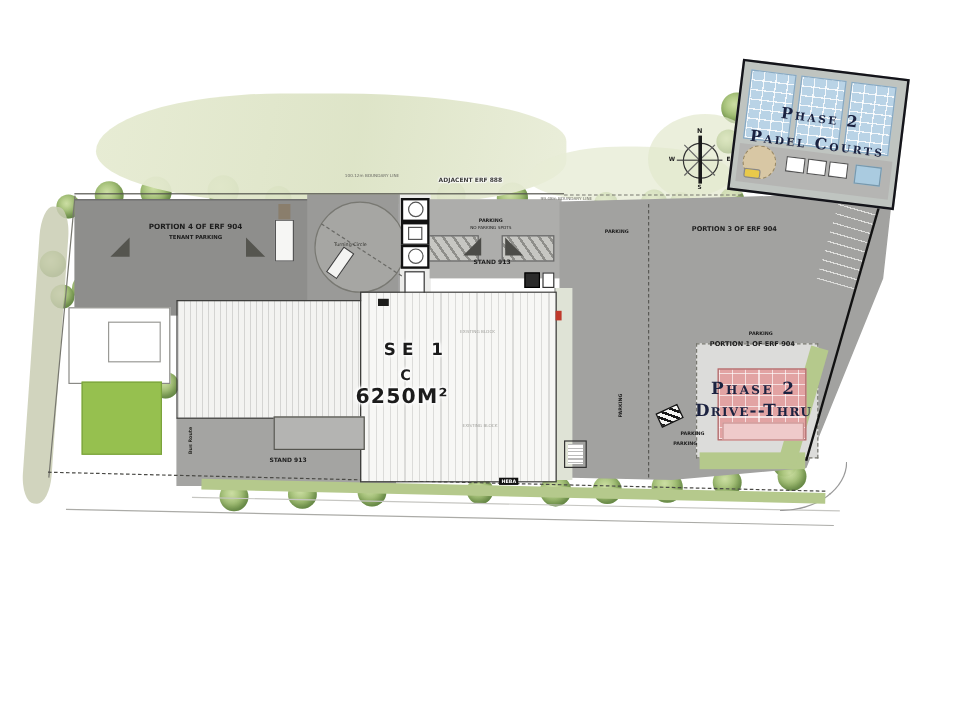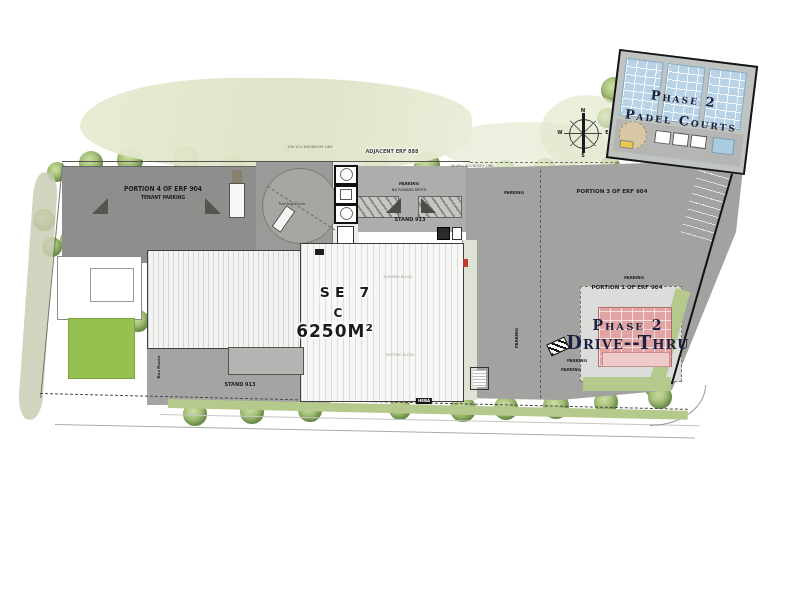--- a/index.html
+++ b/index.html
@@ -179,23 +179,23 @@
   <div class="lbl b sc55" style="left:612px;top:191px;font-size:10px">PORTION 3 OF ERF 904</div>
 
   <div class="lbl b sc5" style="left:634px;top:278px;font-size:8px">PARKING</div>
   <div class="lbl b sc55" style="left:627px;top:287px;font-size:10px">PORTION 1 OF ERF 904</div>
 
   <div class="lbl b sc5" style="left:577px;top:361px;font-size:8px">PARKING</div>
   <div class="lbl b sc5" style="left:571px;top:370px;font-size:8px">PARKING</div>
   <div class="lbl b rot90" style="left:517px;top:338px;font-size:8px">PARKING</div>
 
   <div class="lbl serifcaps" style="left:628px;top:325px;font-size:14px;letter-spacing:2px">Phase 2</div>
-  <div class="lbl serifcaps" style="left:628px;top:343px;font-size:18px;letter-spacing:1px">Drive--Thru</div>
-
-  <div class="lbl b halo" style="left:347px;top:292px;font-size:14px;letter-spacing:5px">SE 7</div>
+  <div class="lbl serifcaps" style="left:628px;top:343px;font-size:14px;letter-spacing:1px">Drive--Thru</div>
+
+  <div class="lbl b halo" style="left:347px;top:292px;font-size:14px;letter-spacing:5px">SE 1</div>
   <div class="lbl b halo" style="left:338px;top:313px;font-size:12px">C</div>
   <div class="lbl b halo" style="left:335px;top:331px;font-size:17px;letter-spacing:1px">6250M²</div>
   <div class="lbl sc5" style="left:398px;top:277px;font-size:7px;color:#a2a29e">EXISTING BLOCK</div>
   <div class="lbl sc5" style="left:400px;top:355px;font-size:7px;color:#a2a29e">EXISTING BLOCK</div>
 
   <div class="lbl b sc5" style="left:240px;top:384px;font-size:10px">STAND 913</div>
   <div class="lbl b rot90" style="left:159px;top:367px;font-size:8px;color:#2a2a26">Bus Route</div>
 
   <div class="lbl sc5" style="left:424px;top:401px;font-size:8px;background:#111;color:#fff;padding:1px 4px;font-weight:bold">HEBA</div>
 

